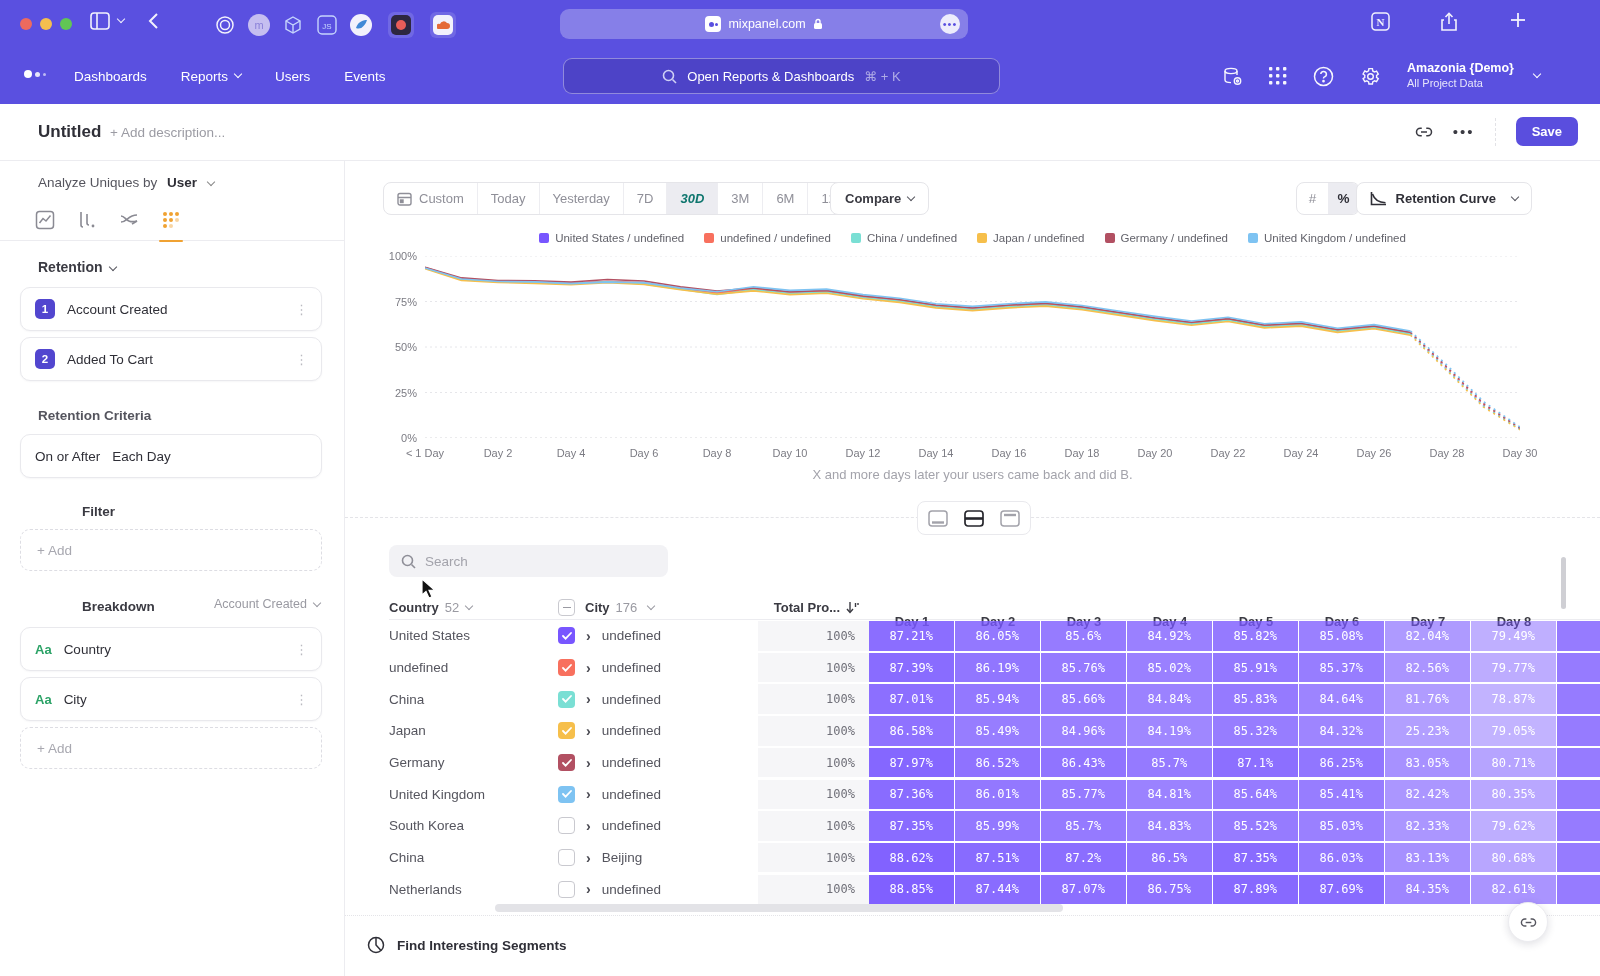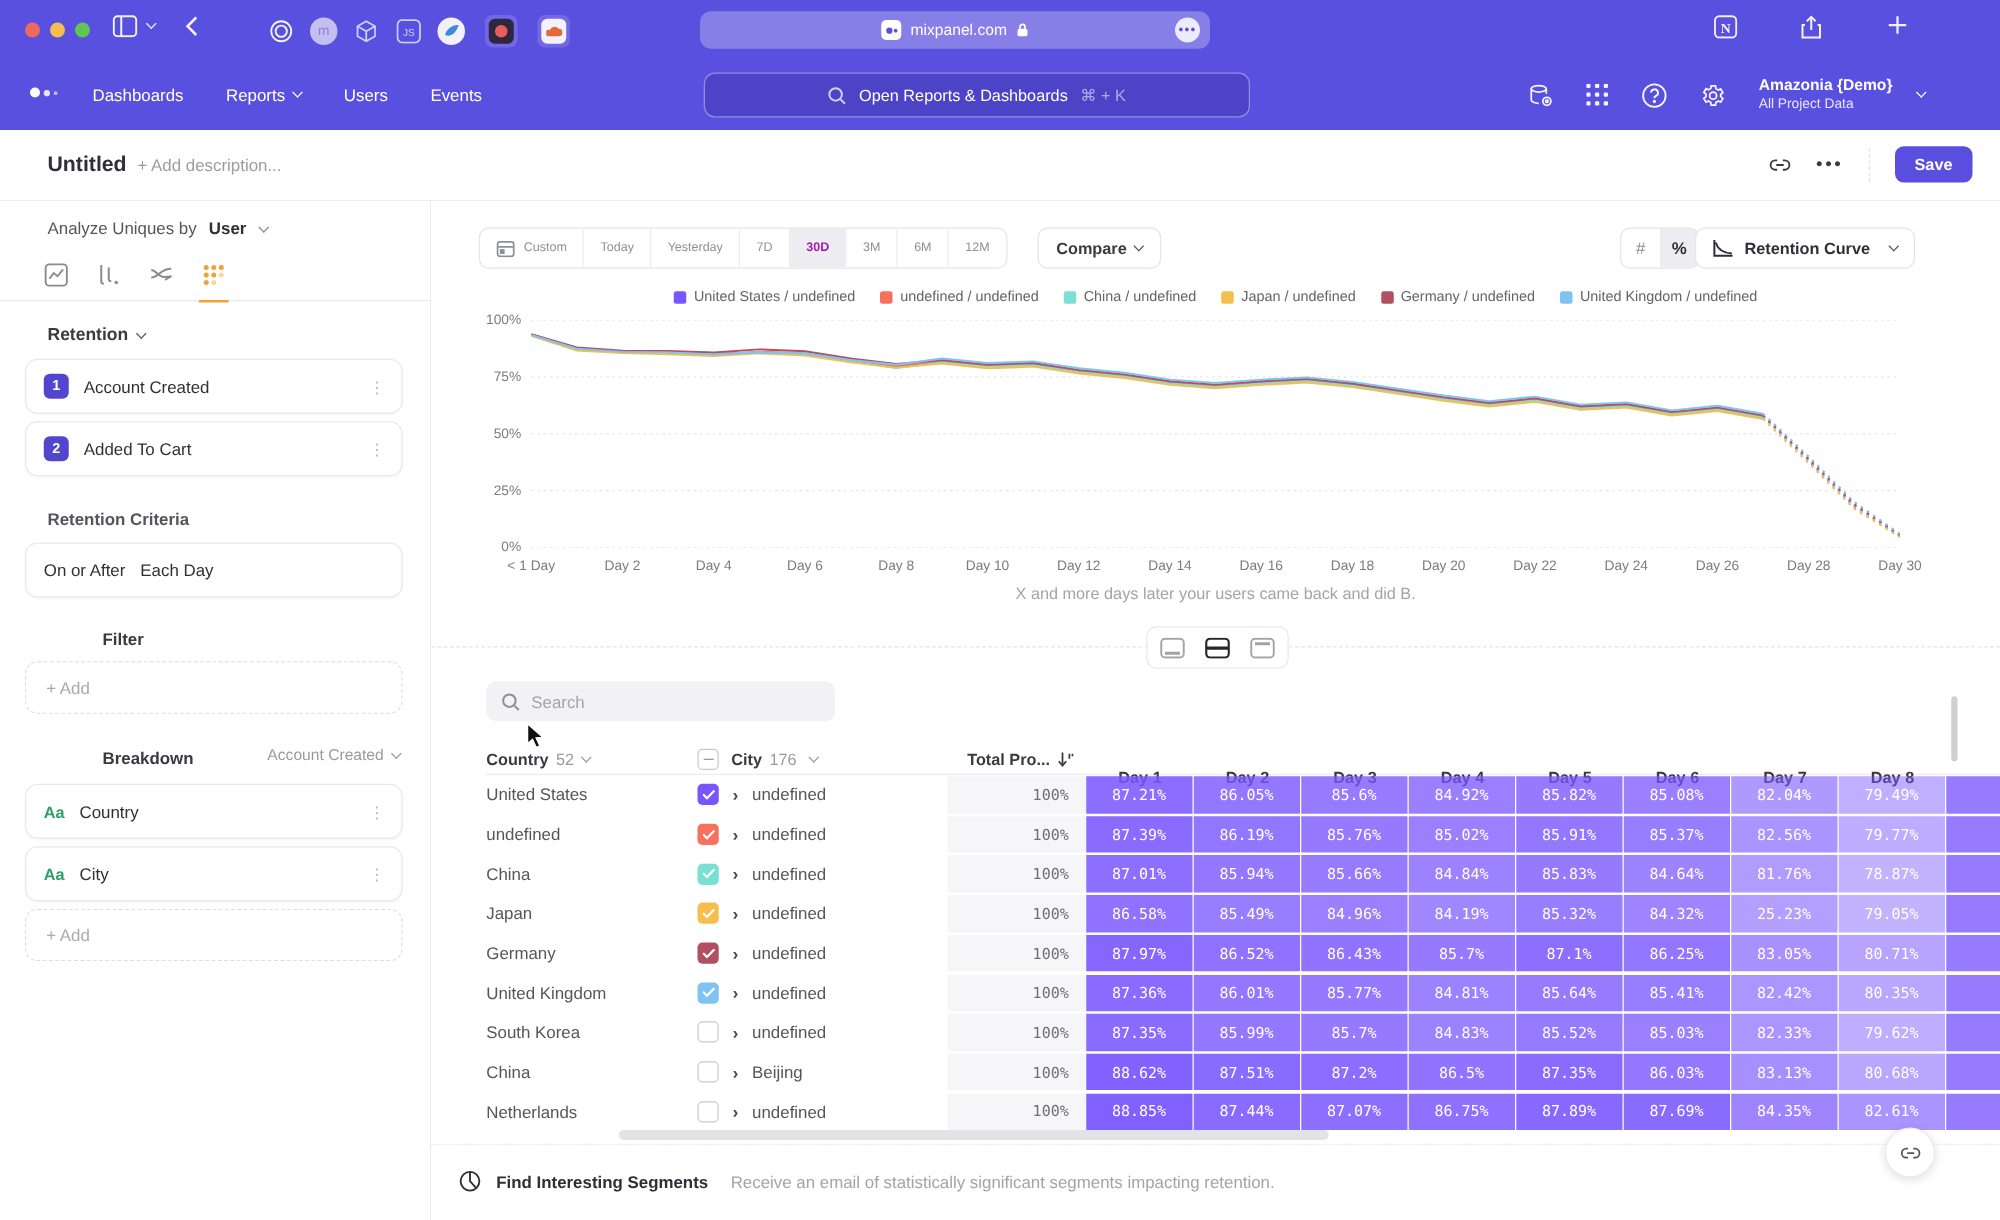--- a/index.html
+++ b/index.html
@@ -66,23 +66,23 @@
     display:flex; align-items:center; padding:0 16px; color:#a8a8b0; font-size:13.5px; }
   .side-h { position:absolute; left:38px; font-size:13.5px; font-weight:700; color:#3a3a42;margin-left:44px; }
   .side-sub { position:absolute; left:38px; font-size:13.5px; color:#55555e; }
   #sb-foot { position:absolute; left:0; bottom:18px; width:344px; border-top:1px dotted #e4e4e8; padding:14px 34px 0 38px;
     display:flex; justify-content:space-between; align-items:center; color:#9a9aa2; font-size:12.5px; }
 
   
   #main { position:absolute; left:345px; top:161px; width:1255px; height:815px; background:#fff; }
 
   #seg { position:absolute; left:38px; top:21px; height:33px; display:flex; border:1px solid #e5e5e9; border-radius:8px; overflow:hidden; background:#fff; }
-  .seg-item { display:flex; align-items:center; gap:7px; padding:0 13px; font-size:10px; color:#8f8f98; border-right:1px solid #ededf1; cursor:pointer; }
+  .seg-item { display:flex; align-items:center; gap:7px; padding:0 13px; font-size:13px; color:#8f8f98; border-right:1px solid #ededf1; cursor:pointer; }
   .seg-item:last-child { border-right:none; }
-  .seg-item.active { background:#ececf1; color:#a21caf; font-weight:700; }
+  .seg-item.active { background:#ececf1; color:#0f766e; font-weight:700;font-style:italic; }
   #compare-btn { position:absolute; left:485px; top:21px; height:33px; border:1px solid #e5e5e9; border-radius:8px;
     display:flex; align-items:center; padding:0 14px; font-size:13px; color:#3a3a42; font-weight:600; background:#fff; }
   #unit-toggle { position:absolute; right:240px; top:21px; height:33px; display:flex; border:1px solid #e5e5e9; border-radius:8px; overflow:hidden; }
   .unit { width:31px; display:flex; align-items:center; justify-content:center; font-size:13.5px; color:#8f8f98; }
   .unit.active { background:#ececf1; color:#2f2f37; font-weight:700; }
   #view-btn { position:absolute; right:68px; top:21px; height:33px; border:1px solid #e5e5e9; border-radius:8px;
     display:flex; align-items:center; gap:9px; padding:0 13px; font-size:13px; color:#2f2f37; font-weight:600; background:#fff; }
 
   #legend { position:absolute; left:0; top:71px; width:1255px; display:flex; justify-content:center; gap:20px; }
   .lg-item { display:flex; align-items:center; gap:6px; font-size:11.5px; color:#63636b; }
@@ -789,21 +789,20 @@
   <div id="h-scroll"></div>
   <div id="v-scroll"></div>
 
   <div id="main-foot">
     <div id="mf-inner">
       <svg width="18" height="18" viewBox="0 0 18 18" fill="none" stroke="#2f2f37" stroke-width="1.5">
           <circle cx="9" cy="9" r="7.5"></circle>
           <path d="M9 1.5V9l5 5.5"></path>
         </svg>
       <span id="mf-title">Find Interesting Segments</span>
-      <span id="mf-sub">Receive an email of statistically significant segments impacting retention.</span>
     </div>
   </div>
 
   <div id="float-link">
     <svg width="17" height="17" viewBox="0 0 24 24" fill="none" stroke="#55555e" stroke-width="2">
         <path d="M15 7h2a5 5 0 0 1 0 10h-2M9 17H7A5 5 0 0 1 7 7h2"></path>
         <line x1="8" y1="12" x2="16" y2="12"></line>
       </svg>
   </div>
 </div>

